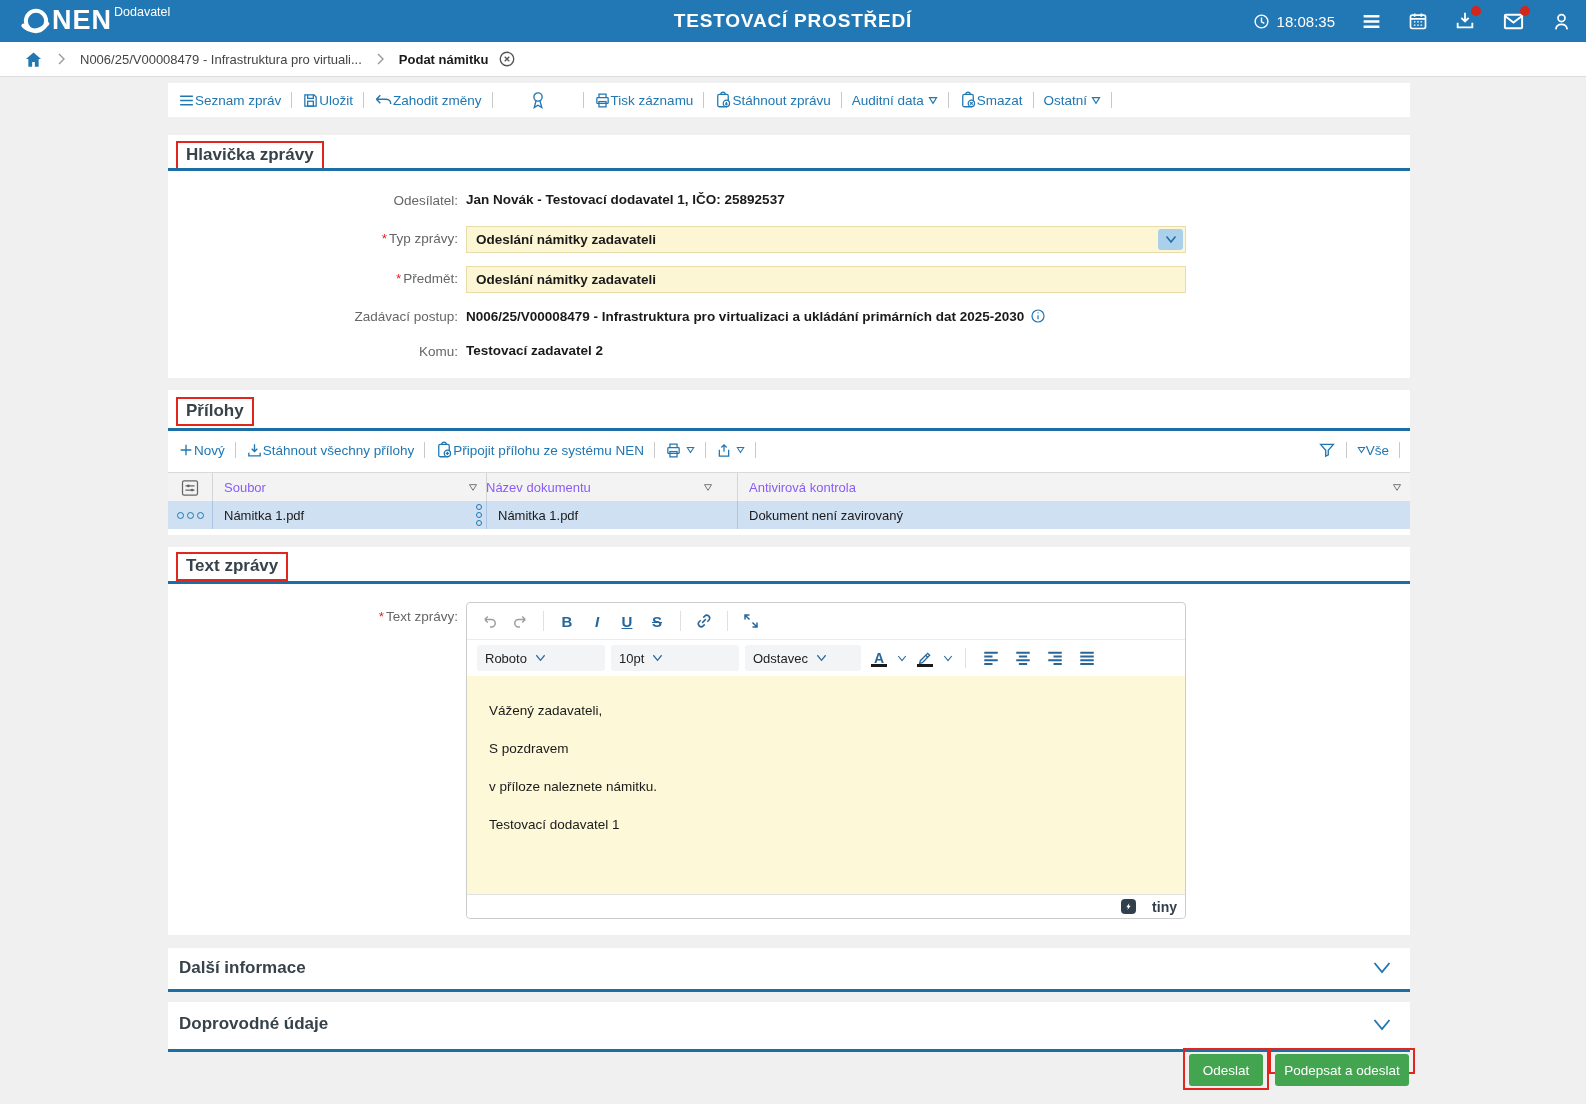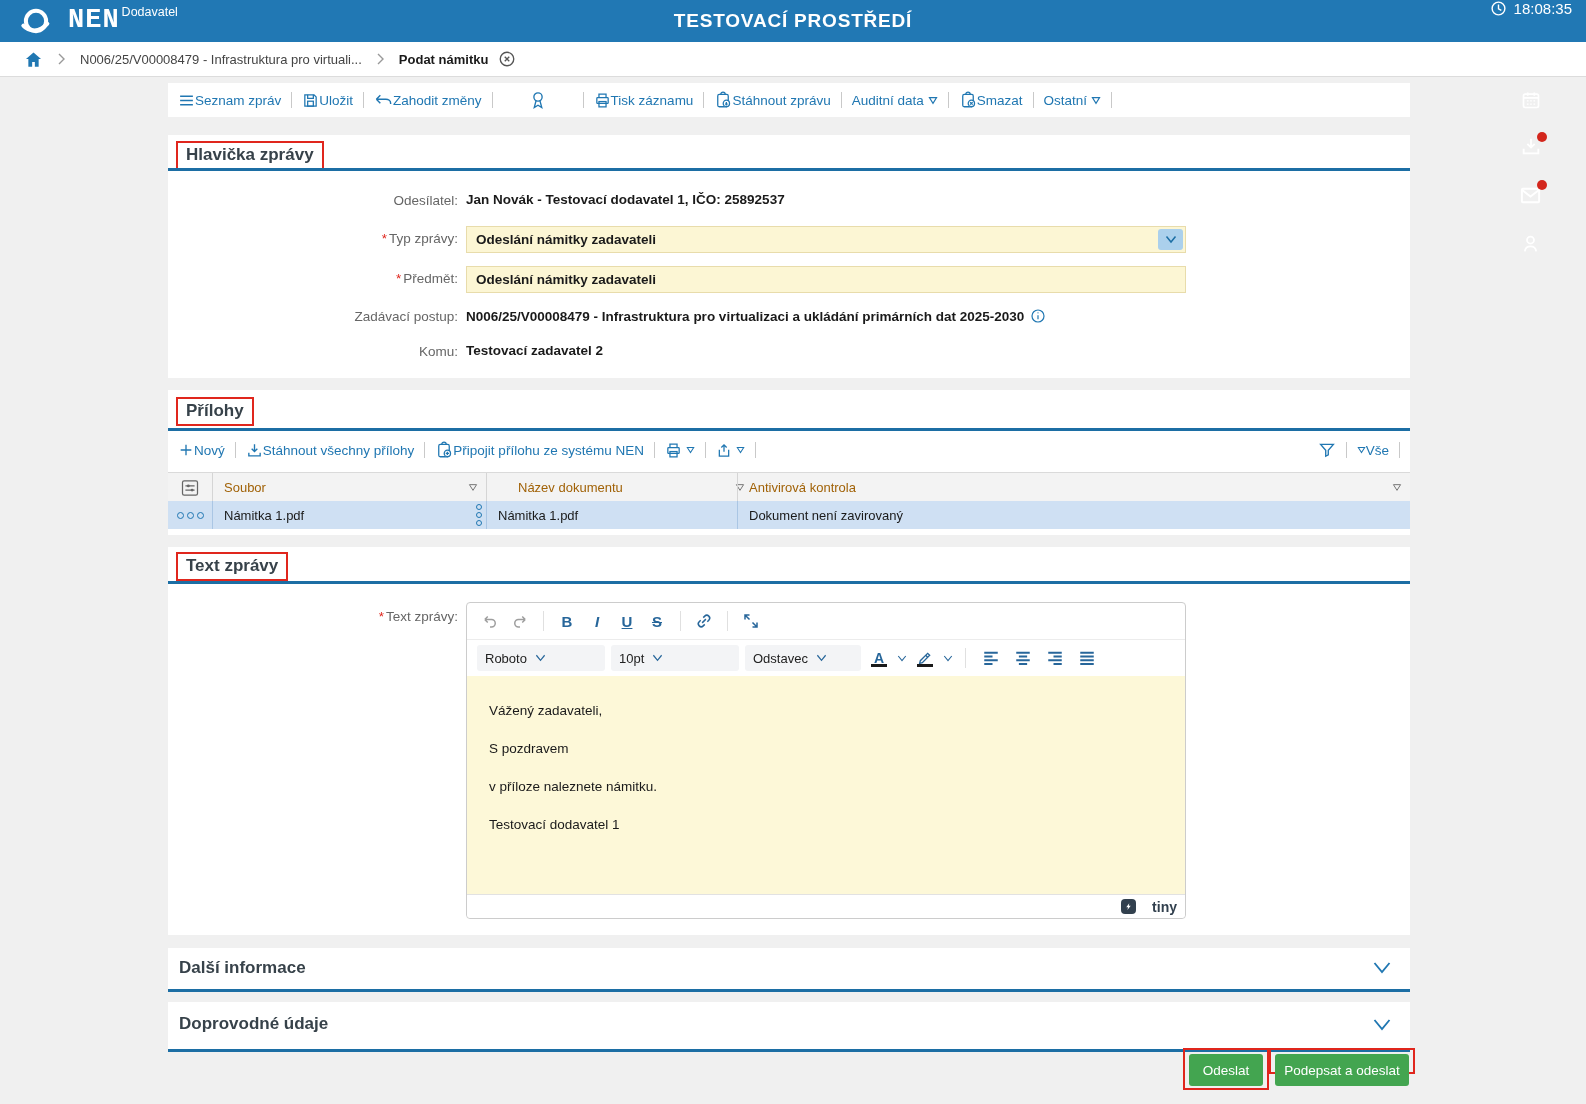--- a/index.html
+++ b/index.html
@@ -2,24 +2,24 @@
 <html><head>
 <meta charset="utf-8">
 <style>
   html,body{margin:0;padding:0;background:#eef0f0;font-family:"Liberation Sans",sans-serif;}
   .page{position:relative;width:1586px;height:1104px;background:#f0f0f0;overflow:hidden;}
   svg{display:block;}
 
   
   .hdr{position:absolute;left:0;top:0;width:1586px;height:42px;background:#2178b4;color:#fff;}
   .hdr .logo-wrap{position:absolute;left:20px;top:5px;display:flex;align-items:flex-start;}
-  .hdr .logo-text{font-size:27px;font-weight:700;letter-spacing:1px;line-height:30px;margin-left:16px;font-family:Liberation Mono, monospace;}
+  .hdr .logo-text{font-size:27px;font-weight:700;letter-spacing:1px;line-height:30px;margin-left:0;}
   .hdr .logo-sub{font-size:12.5px;font-weight:400;margin-left:2px;margin-top:0;}
   .hdr .app-title{position:absolute;left:0;right:0;top:0;height:42px;display:flex;align-items:center;justify-content:center;font-size:19px;font-weight:700;letter-spacing:.8px;}
-  .hdr .right{position:absolute;right:14px;top:0;height:42px;display:flex;align-items:center;gap:26px;flex-direction:column;}
+  .hdr .right{position:absolute;right:14px;top:0;height:42px;display:flex;align-items:center;gap:26px;}
   .hdr .clockbox{display:flex;align-items:center;gap:7px;font-size:15px;}
   .iconbtn{position:relative;color:#fff;cursor:pointer;}
   .badge{position:absolute;top:-4px;right:-5px;width:10px;height:10px;border-radius:50%;background:#d3261c;}
 
   
   .crumb{position:absolute;left:0;top:42px;width:1586px;height:34px;background:#fff;border-bottom:1px solid #dcdcdc;display:flex;align-items:center;font-size:13px;color:#444;}
   .crumb .home{margin-left:24px;color:#2077b2;}
   .crumb .sep{margin:0 14px;color:#9a9a9a;}
   .crumb .cur{font-weight:700;color:#1a1a1a;}
   .crumb .closec{margin-left:10px;color:#555;}
@@ -39,21 +39,21 @@
   
   .flabel{position:absolute;left:0;width:290px;text-align:right;font-size:13.5px;color:#666;}
   .fvalue{position:absolute;left:298px;font-size:13.5px;font-weight:700;color:#1a1a1a;}
   .req{color:#e0261d;margin-right:2px;}
   .yfield{position:absolute;left:298px;width:720px;height:27px;background:#fcf6d4;border:1px solid #e8dcab;box-sizing:border-box;display:flex;align-items:center;}
   .yfield .ytext{font-size:13.5px;font-weight:700;color:#1a1a1a;padding-left:9px;}
   .ydrop{position:absolute;right:2px;top:2px;bottom:2px;width:25px;background:#abd0ec;border-radius:3px;display:flex;align-items:center;justify-content:center;color:#1c6ea4;cursor:pointer;}
   .infoi{display:inline-block;vertical-align:-3px;margin-left:6px;color:#2077b2;}
 
   
-  .t-head{position:absolute;left:0;right:0;height:29px;background:#f3f3f3;border-top:1px solid #dadada;border-bottom:1px solid #dadada;font-size:13px;color:#a16207;}
+  .t-head{position:absolute;left:0;right:0;height:29px;background:#f3f3f3;border-top:1px solid #dadada;border-bottom:1px solid #dadada;font-size:13px;color:#8b5cf6;}
   .t-row{position:absolute;left:0;right:0;height:28px;background:#cfe0f3;font-size:13px;color:#1a1a1a;}
   .cell{position:absolute;top:0;bottom:0;display:flex;align-items:center;box-sizing:border-box;}
   .cell .ftri{position:absolute;right:8px;color:#777;}
   .vline{position:absolute;top:0;bottom:0;width:1px;background:#d5d5d5;}
   .vline-row{background:#aac6e4;}
   .dots3{display:flex;gap:3px;}
   .dots3 i{width:5px;height:5px;border:1.4px solid #2077b2;border-radius:50%;}
   .dragdots{position:absolute;right:4px;display:flex;flex-direction:column;gap:2px;}
   .dragdots i{width:4px;height:4px;border:1.2px solid #2077b2;border-radius:50%;}
 
@@ -399,21 +399,21 @@
       <div class="vline" style="left:44px;"></div>
       <div class="cell" style="left:44px;width:274px;padding-left:12px;">
         <span>Soubor</span>
         <span class="ftri">
             <svg width="10" height="9" viewBox="0 0 14 12" fill="none" stroke="#777" stroke-width="1.4">
               <path d="M2 2h10l-5 8z"></path>
             </svg>
           </span>
       </div>
       <div class="vline" style="left:318px;"></div>
-      <div class="cell" style="left:334px;width:251px;padding-left:16px;">
+      <div class="cell" style="left:302px;width:251px;padding-left:16px;">
         <span>Název dokumentu</span>
         <span class="ftri">
             <svg width="10" height="9" viewBox="0 0 14 12" fill="none" stroke="#777" stroke-width="1.4">
               <path d="M2 2h10l-5 8z"></path>
             </svg>
           </span>
       </div>
       <div class="vline" style="left:569px;"></div>
       <div class="cell" style="left:569px;right:0;padding-left:12px;">
         <span>Antivirová kontrola</span>

